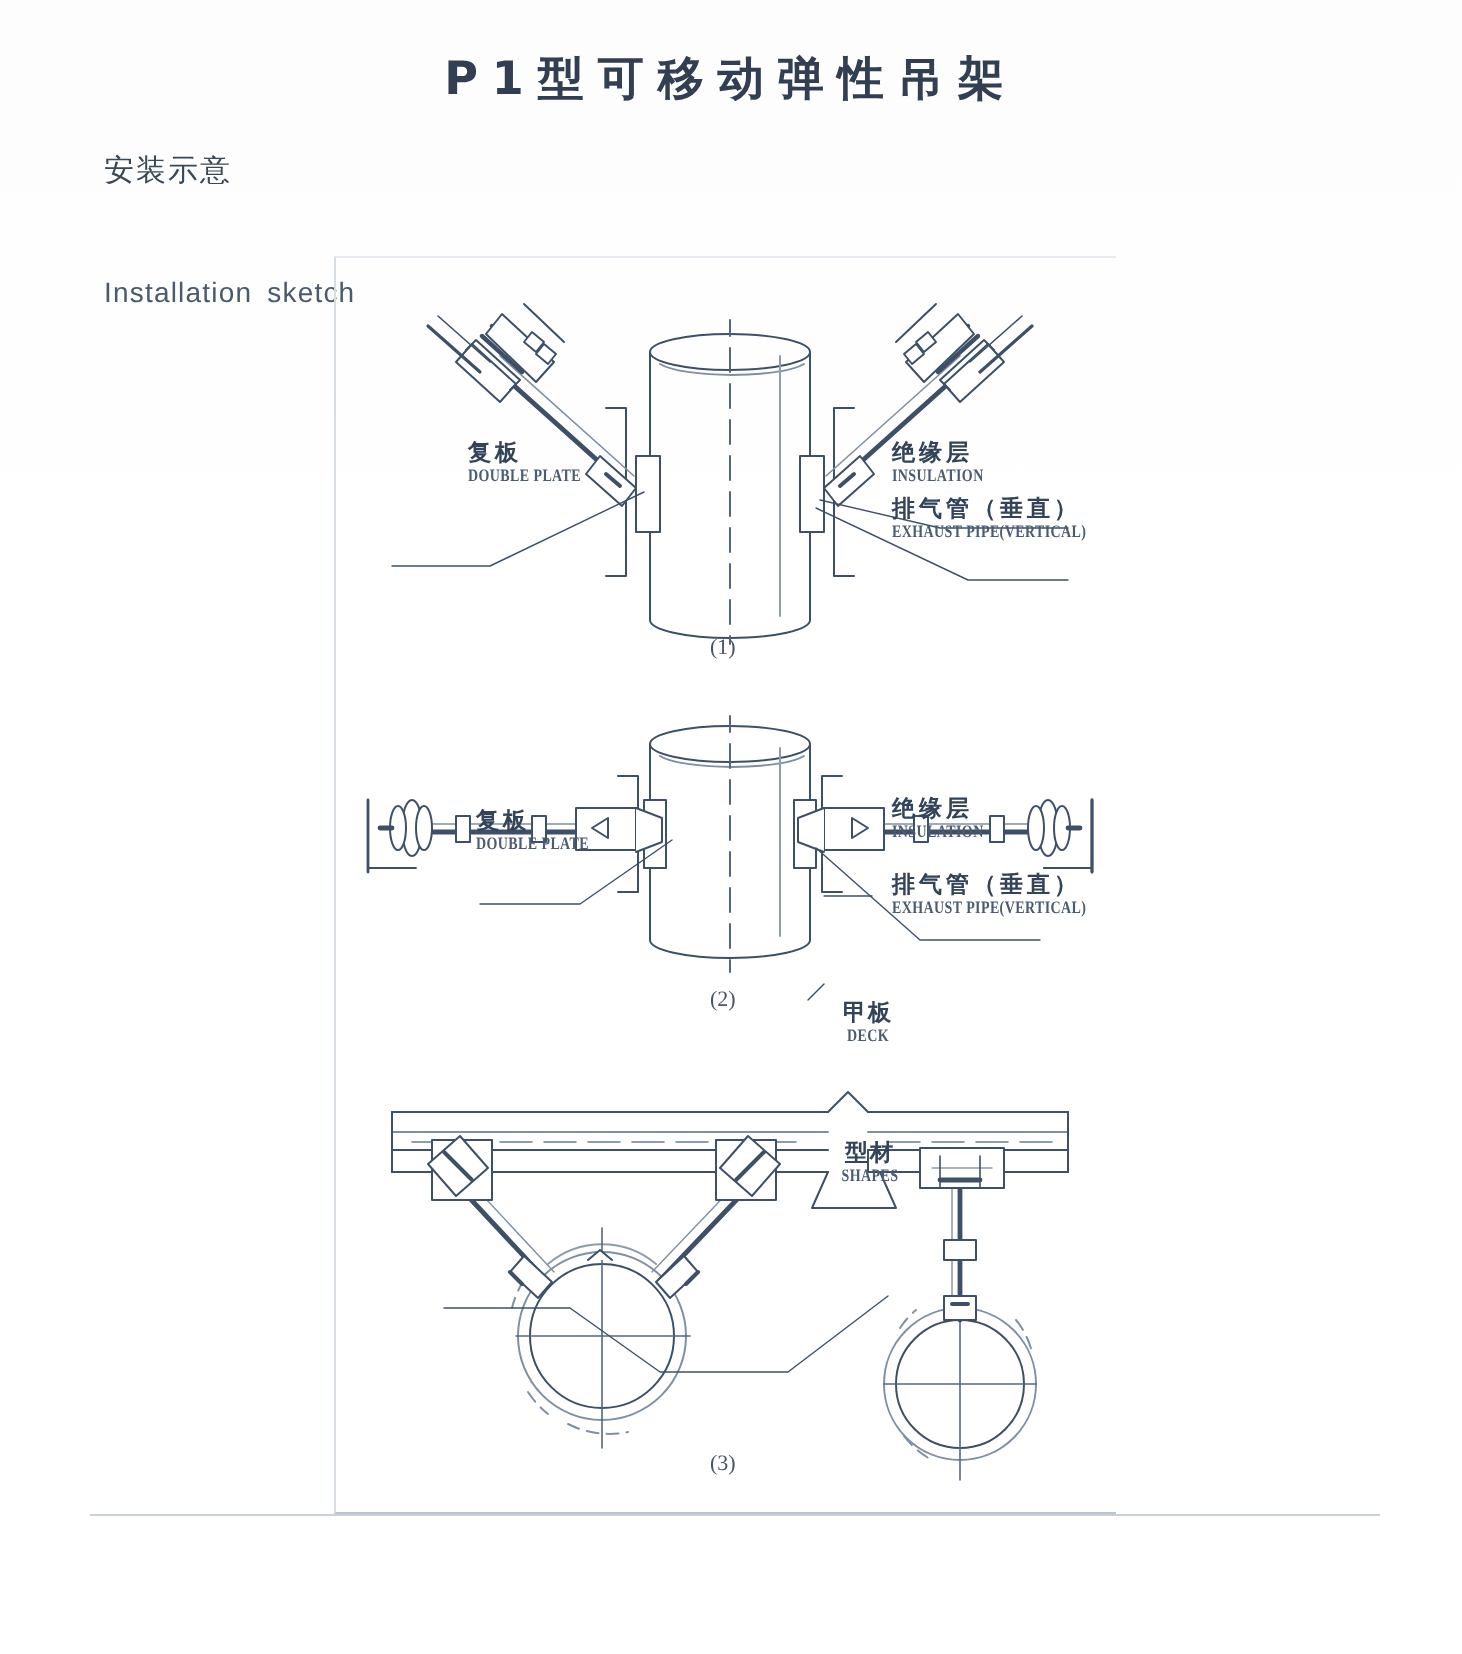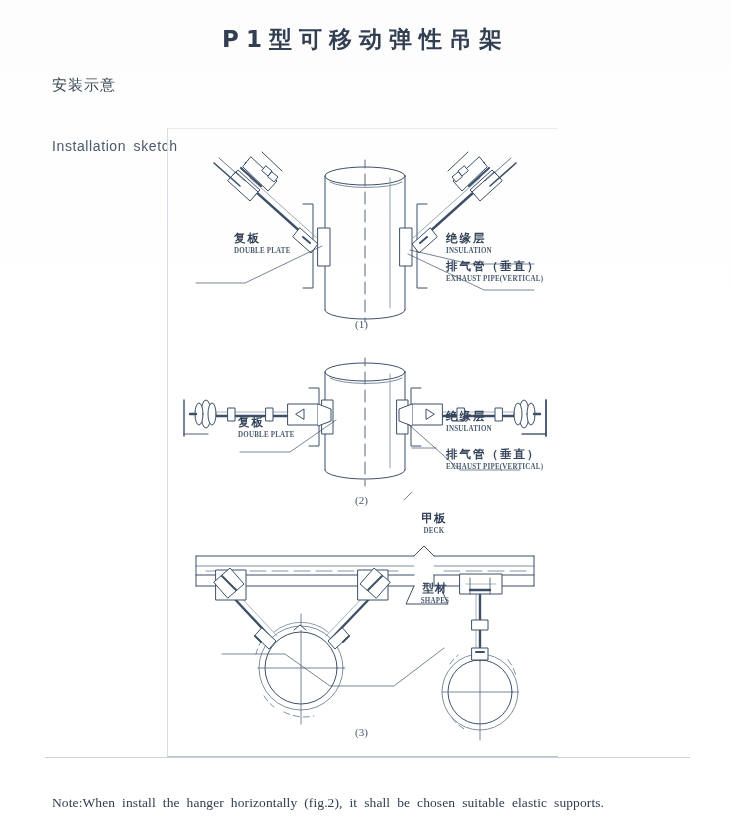--- a/index.html
+++ b/index.html
@@ -90,21 +90,20 @@
   
   .lab { position: absolute; white-space: nowrap; }
   .lab .cn {
     display: block;
     font-size: 11.5px;
     font-weight: bold;
     letter-spacing: 2px;
     color: #33435a;
     font-family: "DejaVu Sans", "Liberation Sans", sans-serif;
     line-height: 1.15;
-    margin-top: 12px;
   }
   .lab .en {
     display: block;
     font-size: 7px;
     letter-spacing: 0.2px;
     color: #4b5b70;
     font-family: "Liberation Serif", "DejaVu Serif", serif;
     font-weight: bold;
     line-height: 1.3;
     transform: scaleY(1.25);
@@ -386,15 +385,14 @@
     <span class="en">DECK</span>
   </div>
 
   <div class="lab center" style="left:412px; top:570px; width:46px;">
     <span class="cn" style="letter-spacing:1px;">型材</span>
     <span class="en">SHAPES</span>
   </div>
   <div class="figcap" style="left:355px; top:726px;">(3)</div>
 
   <div class="rule"></div>
-  <div class="note-en">Note:When install the hanger horizontally (fig.2), it shall be chosen suitable elastic supports.</div>
 
 </div>
 
 </body></html>

